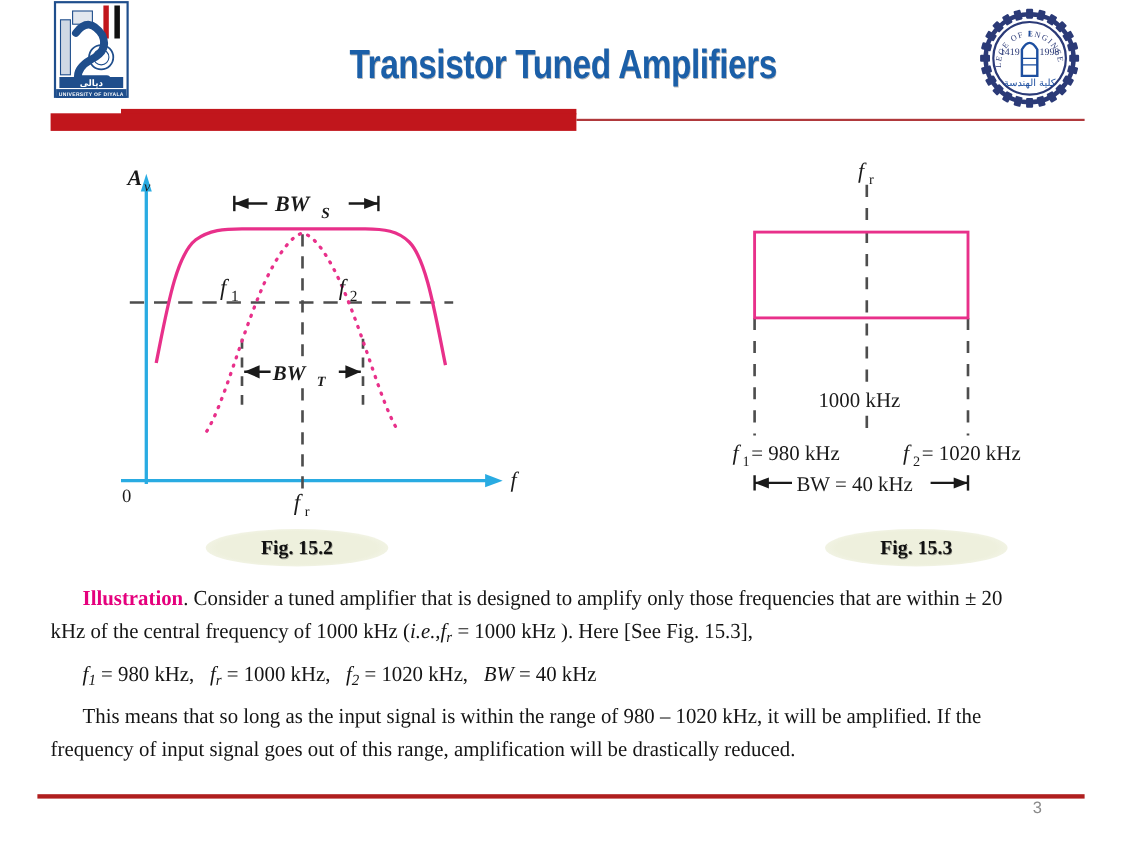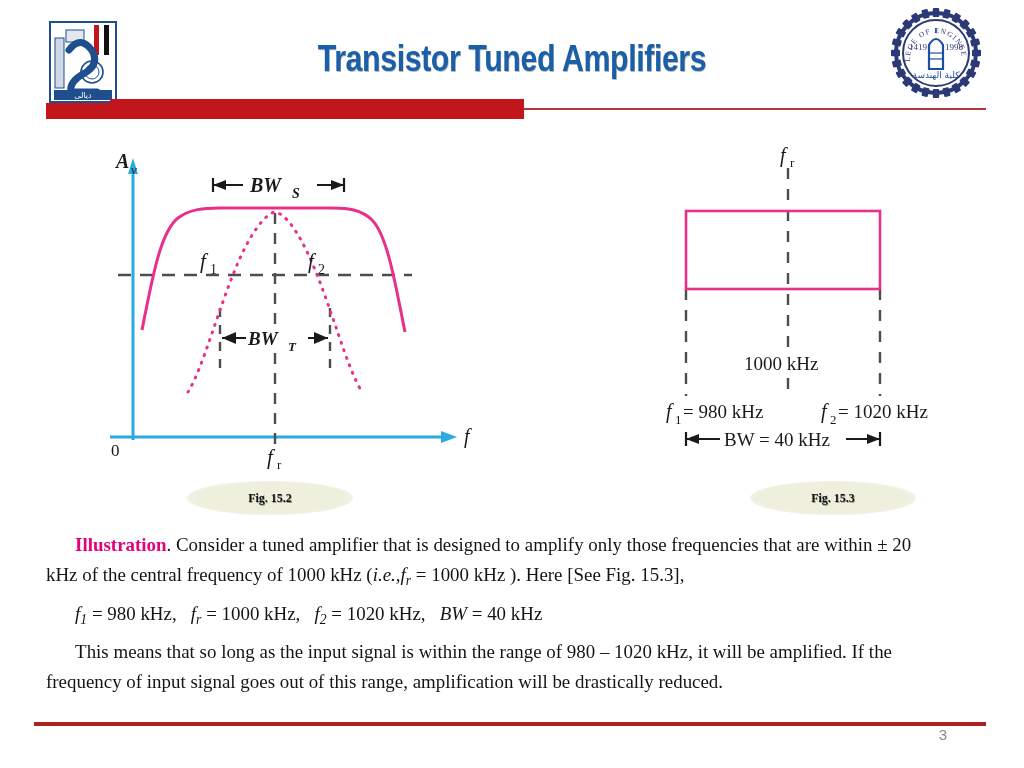--- a/index.html
+++ b/index.html
@@ -17,22 +17,22 @@
   }
 
   
   #slide-header {
     position: absolute;
     left: 0; top: 0;
     width: 1024px; height: 128px;
   }
   #logo-left {
     position: absolute;
-    left: 47px; top: 20px;
-    width: 72px; height: 92px;
+    left: 47px; top: 0;
+    width: 72px; height: 92px; font-weight: bold;
   }
   #logo-right {
     position: absolute;
     left: 884px; top: 6px;
     width: 104px; height: 94px;
   }
   #slide-title {
     position: absolute;
     left: 0; top: 38px;
     width: 1024px;
@@ -76,21 +76,21 @@
 
   .caption-pill {
     position: absolute;
     width: 166px; height: 34px;
     border-radius: 50%;
     background: radial-gradient(ellipse at center, #eef0dd 0%, #eef0dd 62%, #f7f8ef 86%, #ffffff 100%);
     text-align: center;
     line-height: 34px;
     font-family: "Liberation Serif", serif;
     font-weight: bold;
-    font-size: 12px;
+    font-size: 18px;
     color: #111111;
     text-shadow: 0.6px 0.6px 0 rgba(0,0,0,0.35);
   }
   #caption-fig-152 { left: 187px; top: 353px; }
   #caption-fig-153 { left: 750px; top: 353px; }
 
   
   #body-text {
     position: absolute;
     left: 46px; top: 530px;

